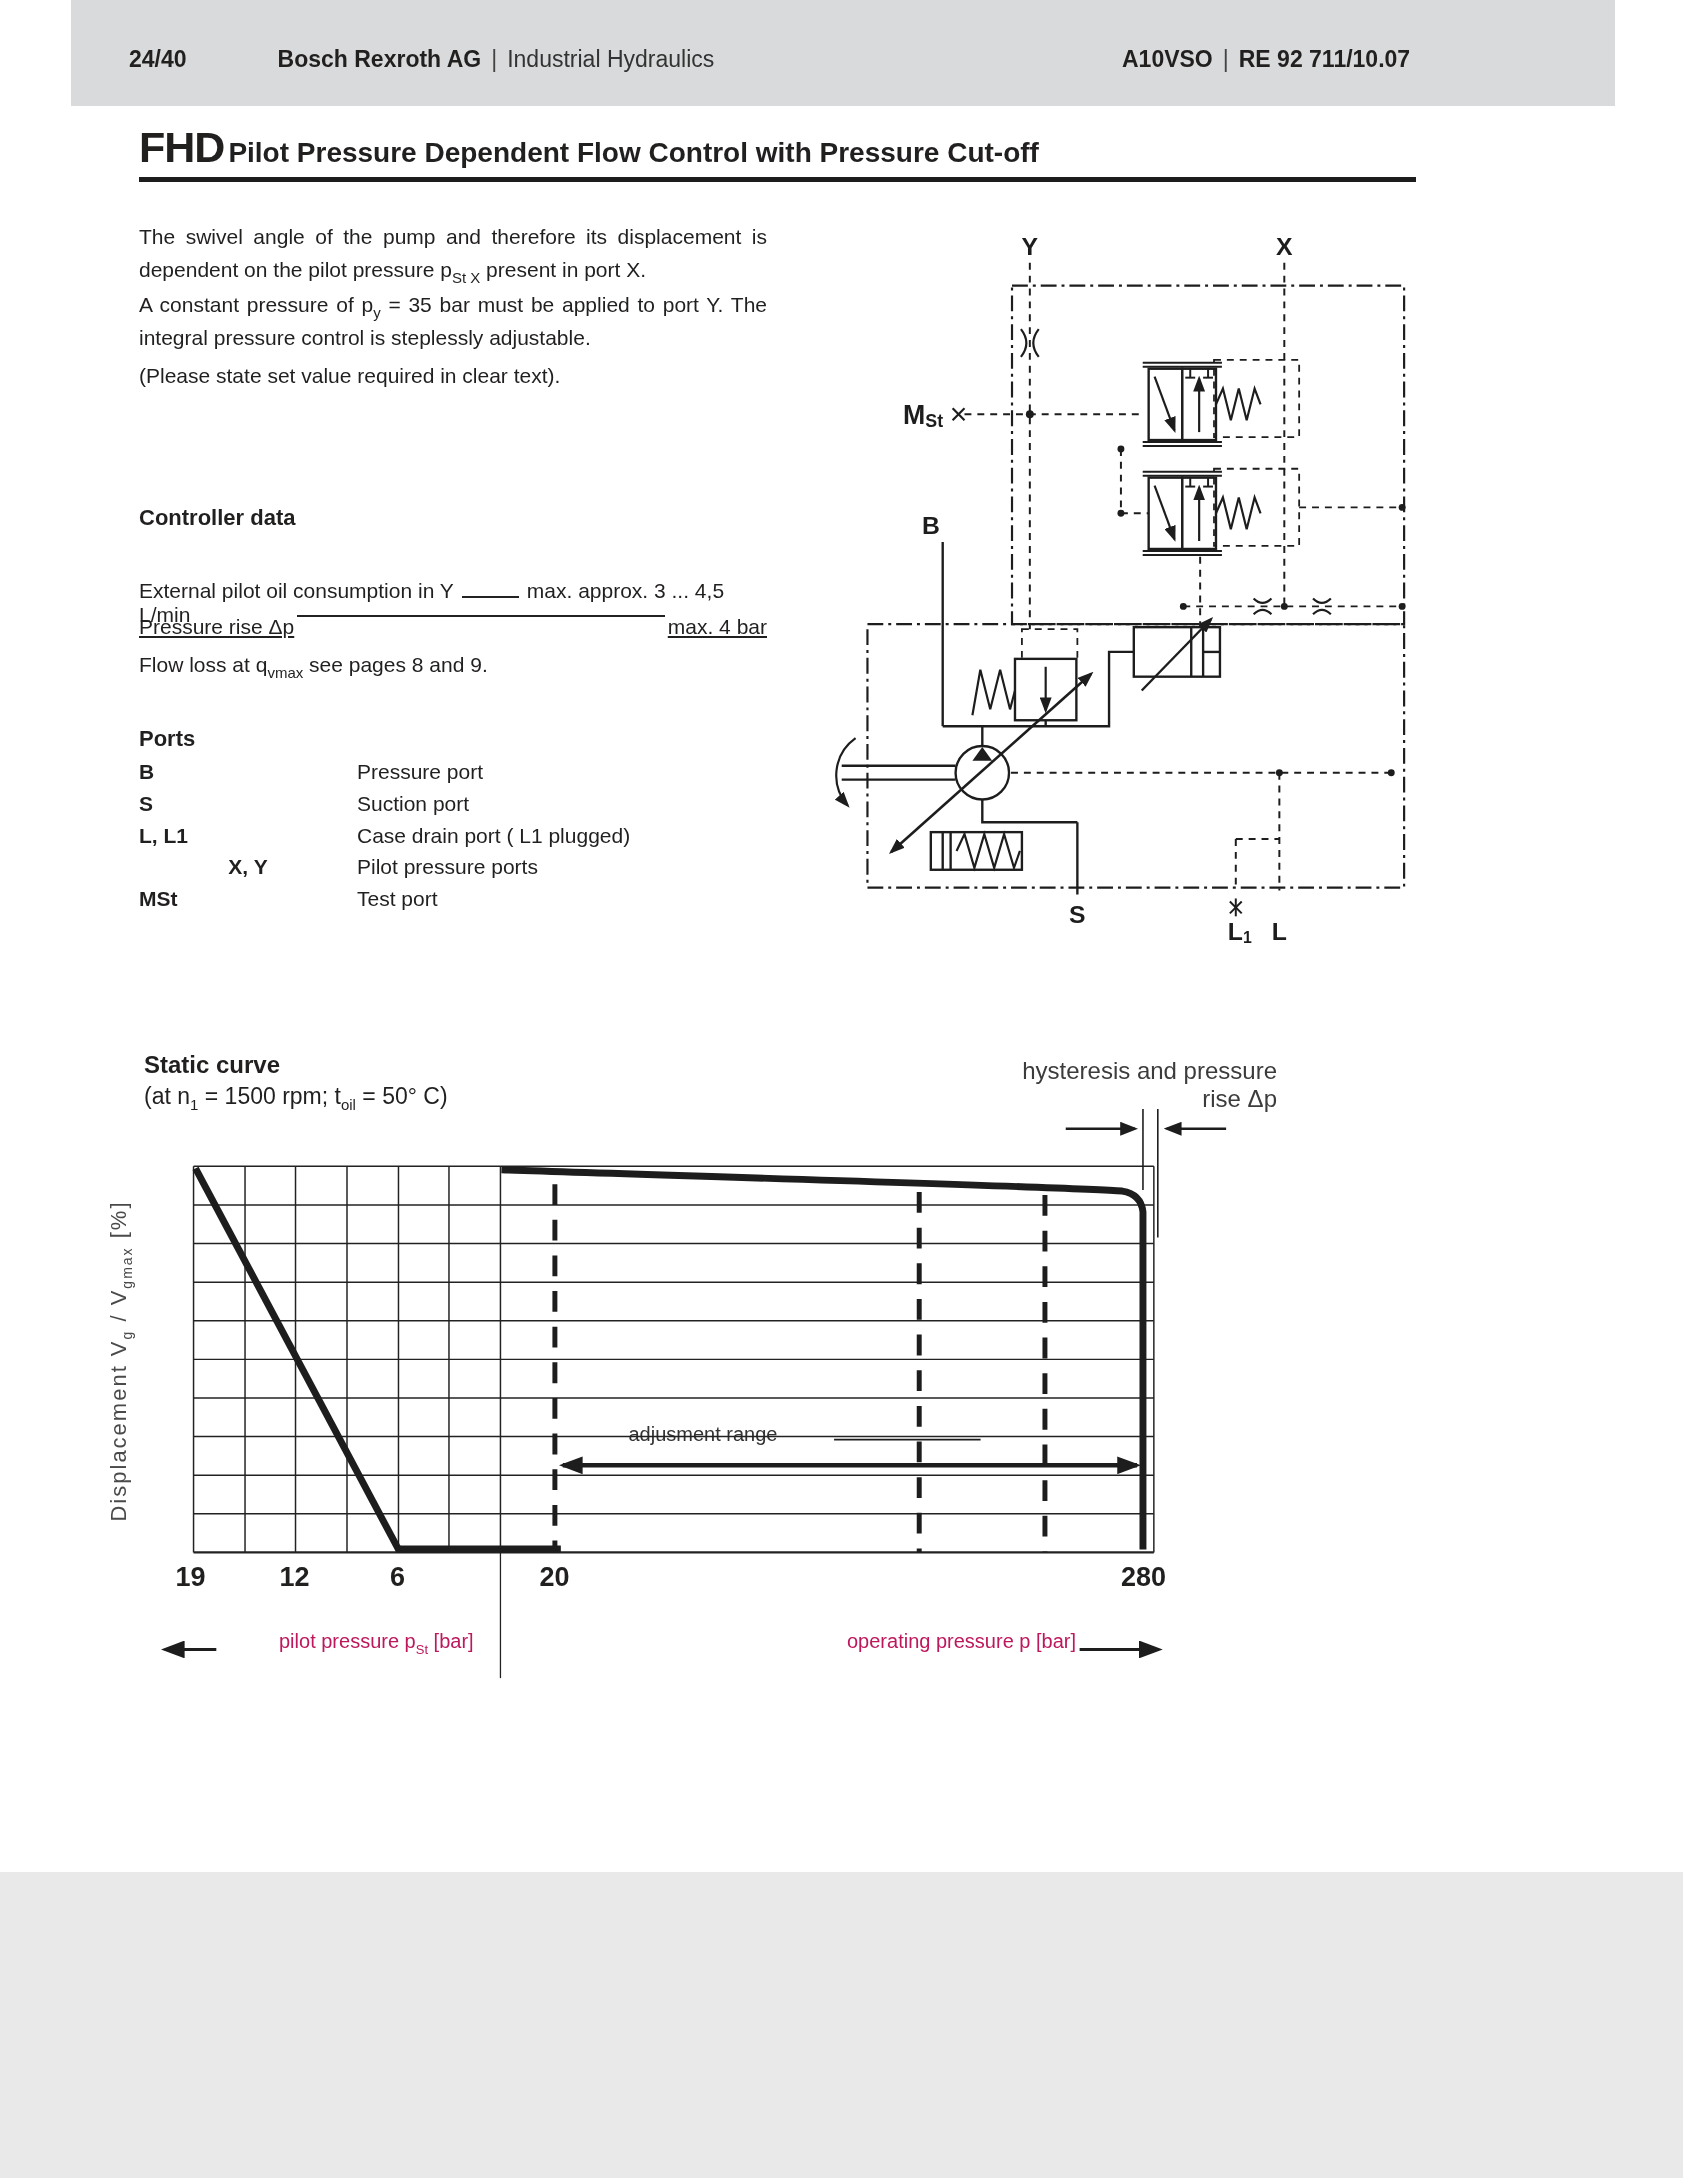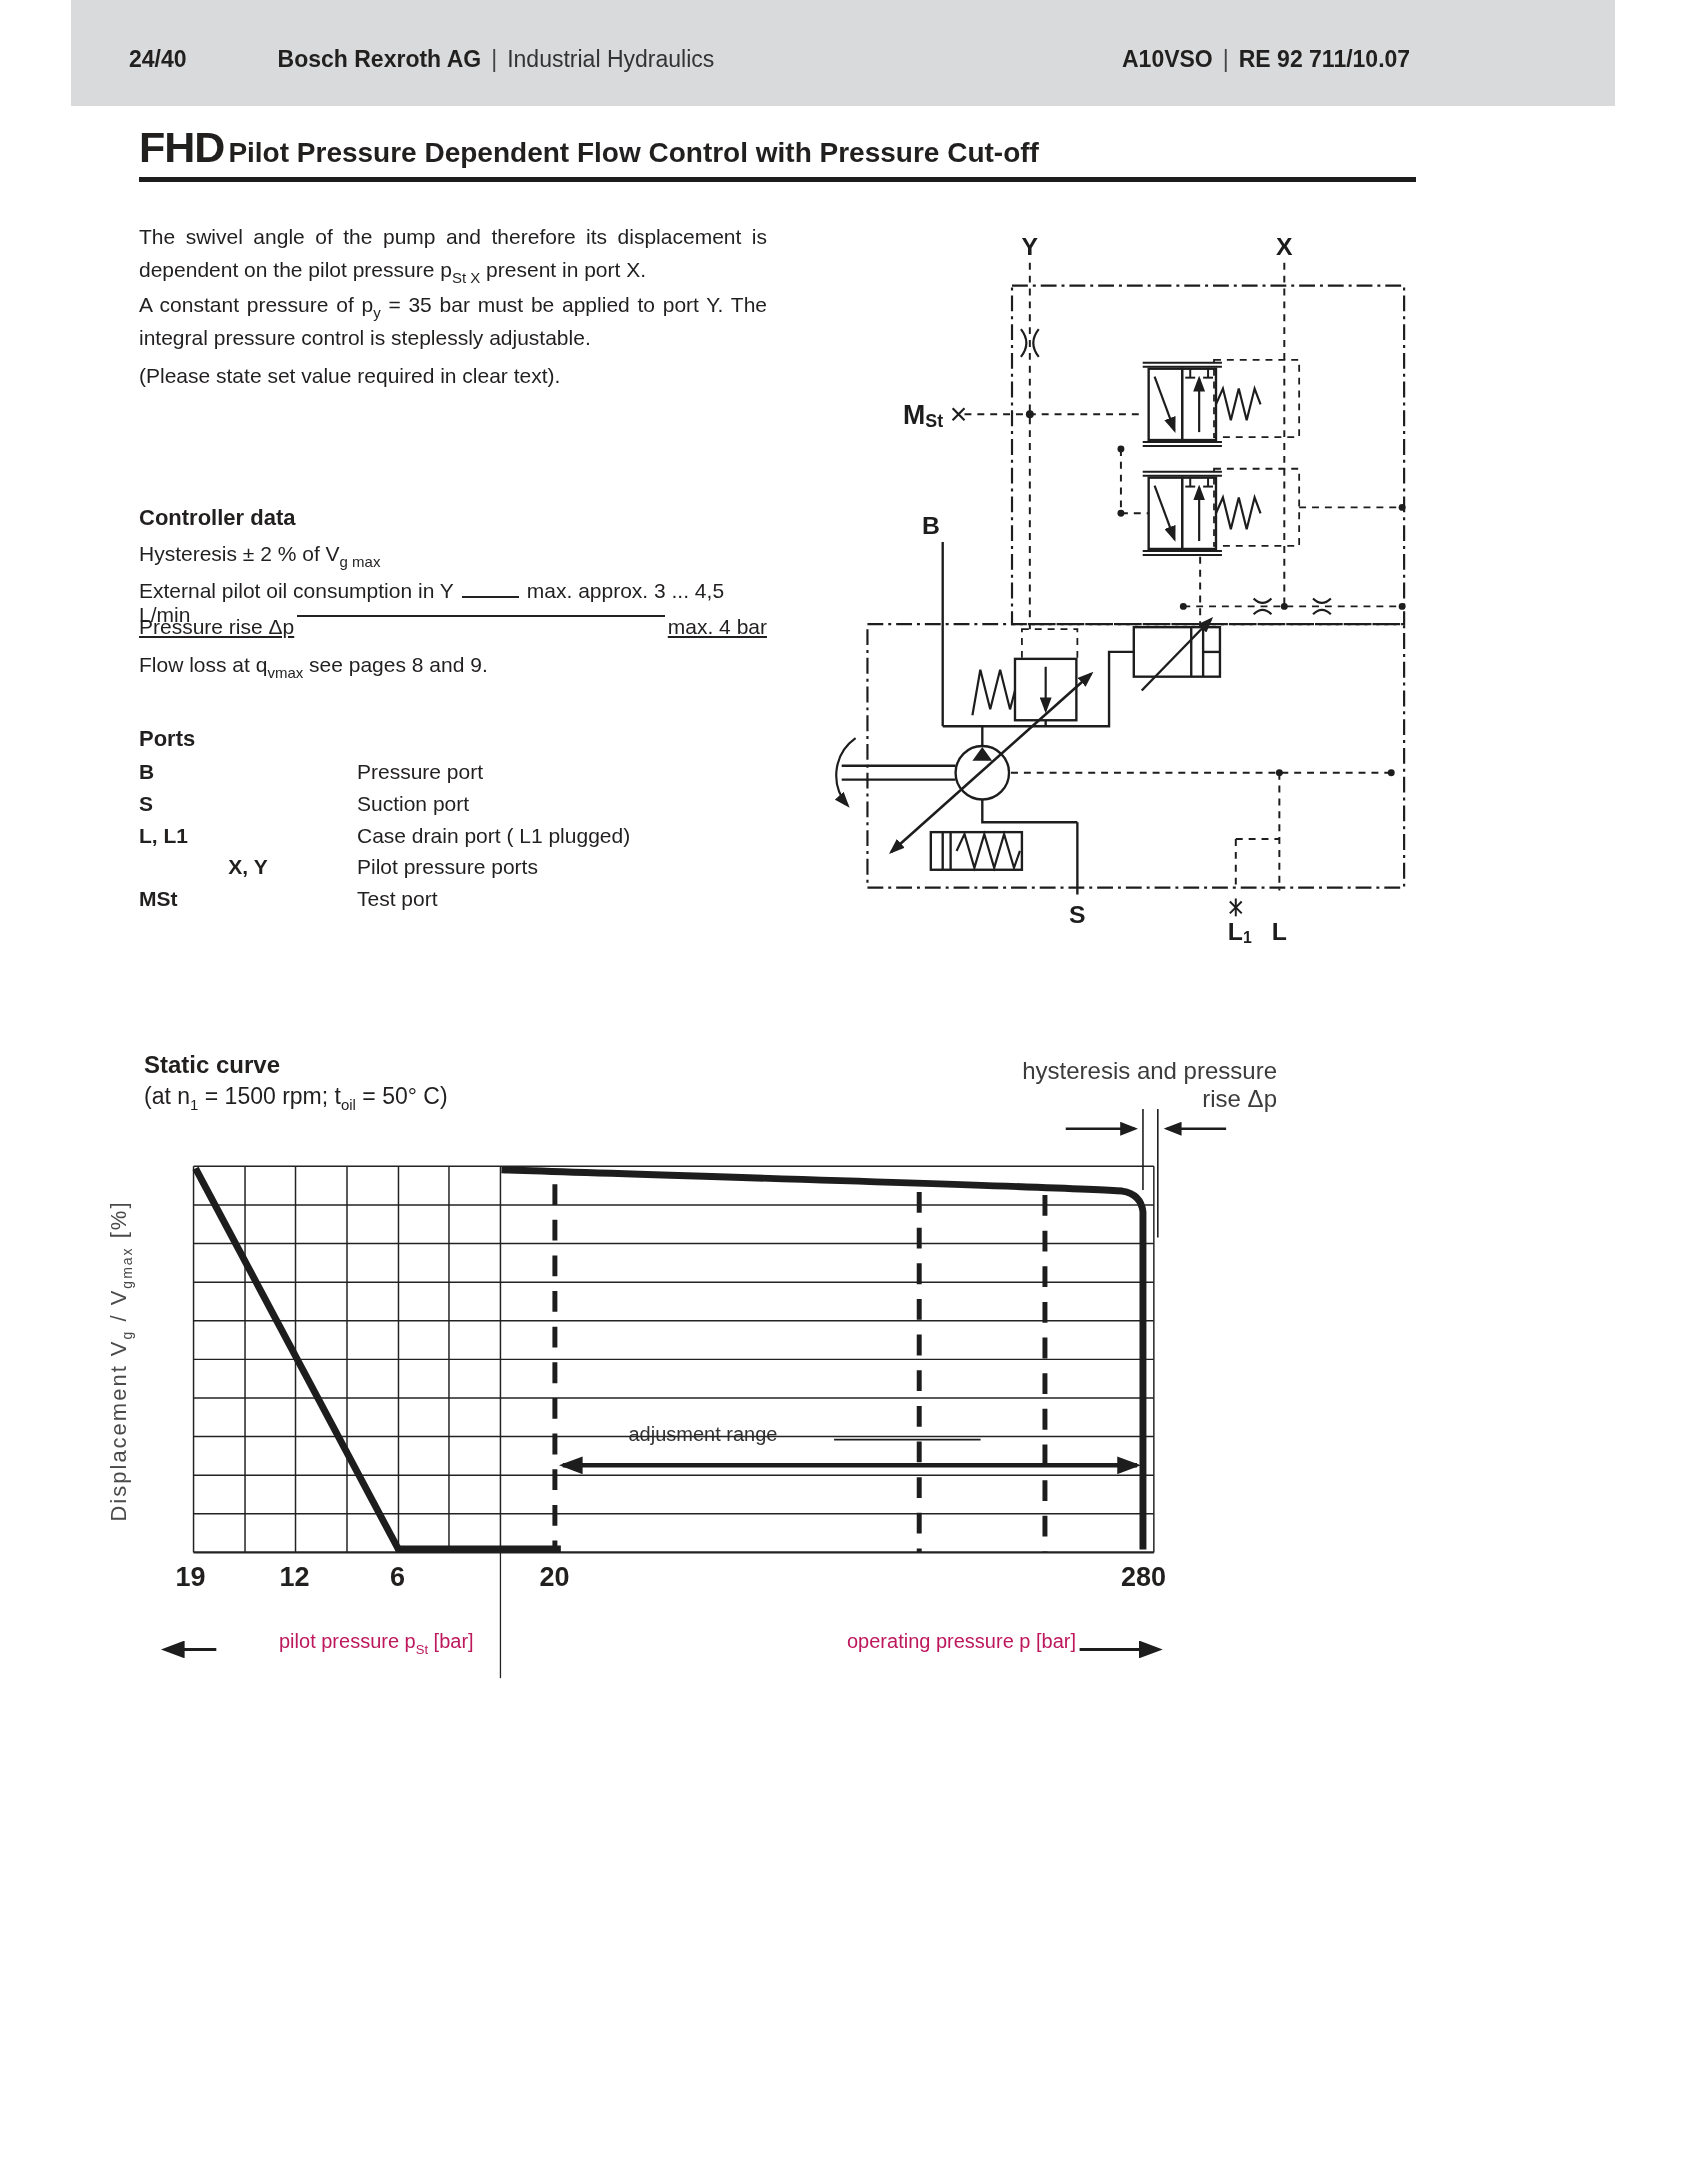--- a/index.html
+++ b/index.html
@@ -1,16 +1,16 @@
 <!DOCTYPE html>
 <html><head>
 <meta charset="utf-8">
 <style>
   html,body{margin:0;padding:0;background:#e9e9e9;}
-  .page{position:relative;width:1683px;height:2178px;background:#ffffff;
+  .page{position:relative;width:1683px;height:1872px;background:#ffffff;
         font-family:"Liberation Sans",sans-serif;color:#221f1f;overflow:hidden;}
   
   .band{position:absolute;left:71px;top:0;width:1544px;height:106px;background:#d8dadb;}
   .hdr{position:absolute;top:46px;font-size:23px;white-space:nowrap;}
   .hdr-left{left:129px;}
   .hdr-right{left:1122px;font-weight:bold;}
   .hdr .num{font-weight:bold;margin-right:91px;}
   .hdr .brand{font-weight:bold;}
   .hdr .sep{margin:0 10px;font-weight:normal;color:#444;}
   .hdr .div{font-weight:normal;color:#333;}
@@ -66,23 +66,20 @@
     <span>The swivel angle of the pump and therefore its displacement is dependent on the pilot pressure p</span><sub class="s">St X</sub><span> present in port X.</span>
   </div>
   <div class="para" style="top:288px;">
     <span>A constant pressure of p</span><sub class="s">y</sub><span> = 35 bar must be applied to port Y. The integral pressure control is steplessly adjustable.</span>
   </div>
   <div class="para" style="top:359px;">
     <span>(Please state set value required in clear text).</span>
   </div>
 
   <div class="sec-h" style="top:505px;">Controller data</div>
-  <div class="cline" style="top:542px;">
-    <span>Hysteresis ± 2 % of V</span><sub class="s">g max</sub>
-  </div>
   <div class="cline" style="top:579px;">
     <span>External pilot oil consumption in Y</span><span class="blank"></span><span>max. approx. 3 ... 4,5 L/min</span>
   </div>
   <div class="cline flexline" style="top:615px;">
     <span>Pressure rise Δp</span>
       <span class="fill"></span>
       <span>max. 4 bar</span>
   </div>
   <div class="cline" style="top:653px;">
     <span>Flow loss at q</span><sub class="s">vmax</sub><span> see pages 8 and 9.</span>

